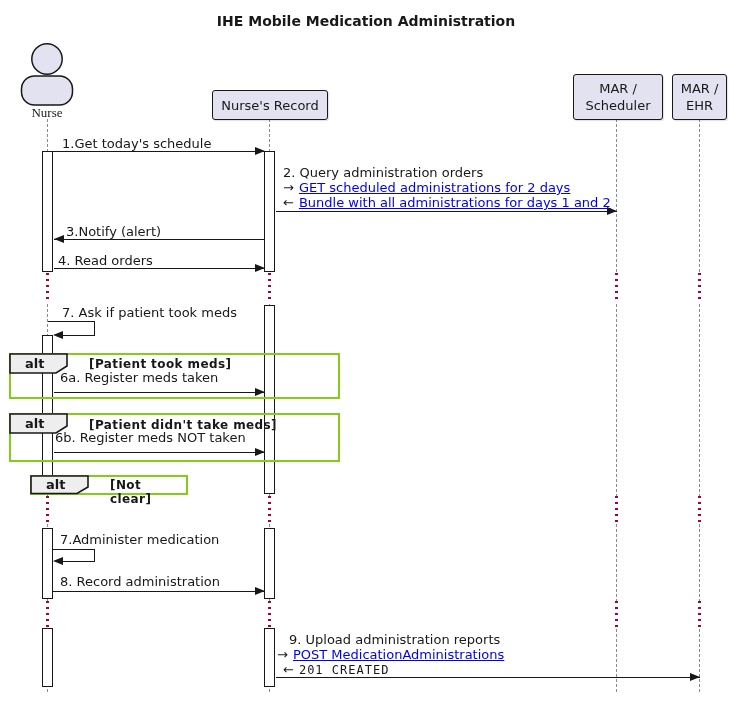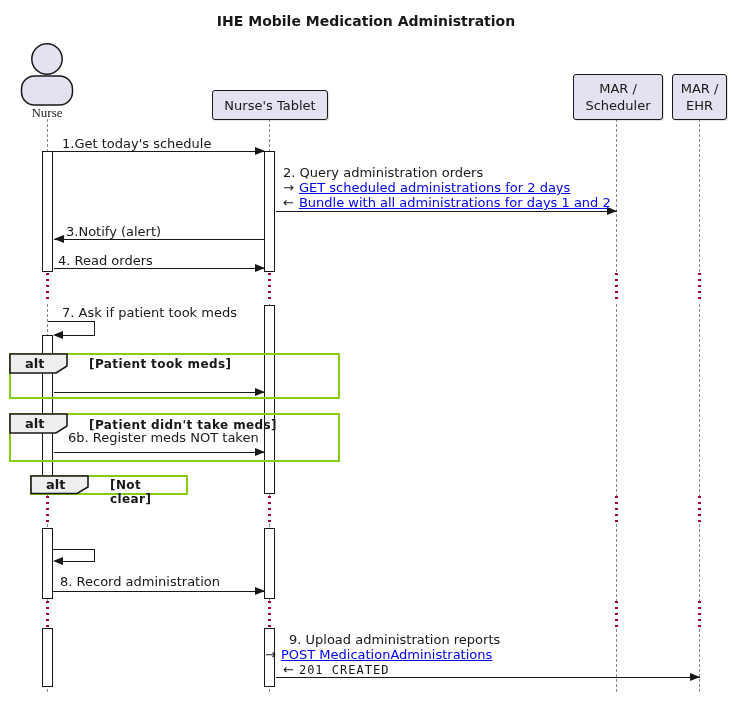--- a/index.html
+++ b/index.html
@@ -59,21 +59,21 @@
   <div class="delay" style="left:46px;top:496px;height:28px;"></div>
   <div class="delay" style="left:268px;top:496px;height:28px;"></div>
   <div class="delay" style="left:615px;top:496px;height:28px;"></div>
   <div class="delay" style="left:698px;top:496px;height:28px;"></div>
   <div class="delay" style="left:46px;top:601px;height:26px;"></div>
   <div class="delay" style="left:268px;top:601px;height:26px;"></div>
   <div class="delay" style="left:615px;top:601px;height:26px;"></div>
   <div class="delay" style="left:698px;top:601px;height:26px;"></div>
 
   <div class="pbox" style="left:212px;top:90px;width:116px;height:30px;">
-    <span>Nurse's Tablet</span>
+    <span>Nurse's Record</span>
   </div>
   <div class="pbox" style="left:573px;top:74px;width:90px;height:46px;">
     <span>MAR /</span>
     <span>Scheduler</span>
   </div>
   <div class="pbox" style="left:672px;top:74px;width:55px;height:46px;">
     <span>MAR /</span>
     <span>EHR</span>
   </div>
 
@@ -115,54 +115,56 @@
   <div class="arr-l" style="left:53px;top:331px;"></div>
 
   <div class="altbox" style="left:9px;top:353px;width:331px;height:46px;">
     <svg class="pent" width="60" height="21">
       <path d="M1,1 H58 V13 L47,20 H1 Z" fill="#EEEEEE" stroke="#181818" stroke-width="1.6"></path>
     </svg>
     <div class="op" style="left:14px;top:1px;">alt</div>
     <div class="guard" style="left:78px;top:2px;">[Patient took meds]</div>
   </div>
 
+  <div class="mtext" style="left:60px;top:370px;">6a. Register meds taken</div>
   <div class="mline" style="left:54px;top:392px;width:211px;"></div>
   <div class="arr-r" style="left:255px;top:388px;"></div>
 
   <div class="altbox" style="left:9px;top:413px;width:331px;height:49px;">
     <svg class="pent" width="60" height="21">
       <path d="M1,1 H58 V13 L47,20 H1 Z" fill="#EEEEEE" stroke="#181818" stroke-width="1.6"></path>
     </svg>
     <div class="op" style="left:14px;top:1px;">alt</div>
     <div class="guard" style="left:78px;top:3px;">[Patient didn't take meds]</div>
   </div>
 
-  <div class="mtext" style="left:68px;top:430px;">6b. Register meds NOT taken</div>
+  <div class="mtext" style="left:55px;top:430px;">6b. Register meds NOT taken</div>
   <div class="mline" style="left:54px;top:452px;width:211px;"></div>
   <div class="arr-r" style="left:255px;top:448px;"></div>
 
   <div class="altbox" style="left:30px;top:475px;width:158px;height:20px;">
     <svg class="pent" width="60" height="20">
       <path d="M1,1 H58 V12 L47,18.5 H1 Z" fill="#EEEEEE" stroke="#181818" stroke-width="1.6"></path>
     </svg>
     <div class="op" style="left:14px;top:0px;">alt</div>
     <div class="guard" style="left:78px;top:1px;">[Not clear]</div>
   </div>
 
+  <div class="mtext" style="left:60px;top:532px;">7.Administer medication</div>
   <div class="mline" style="left:53px;top:549px;width:42px;"></div>
   <div class="vline" style="left:94px;top:549px;height:13px;"></div>
   <div class="mline" style="left:57px;top:561px;width:38px;"></div>
   <div class="arr-l" style="left:53px;top:557px;"></div>
 
   <div class="mtext" style="left:60px;top:574px;">8. Record administration</div>
   <div class="mline" style="left:53px;top:591px;width:212px;"></div>
   <div class="arr-r" style="left:255px;top:587px;"></div>
 
   <div class="mtext" style="left:289px;top:632px;">9. Upload administration reports</div>
-  <div class="mtext" style="left:265px;top:647px;">
+  <div class="mtext" style="left:277px;top:647px;">
     <span class="prefix">→</span><span class="link">POST MedicationAdministrations</span>
   </div>
   <div class="mtext" style="left:283px;top:662px;">
     <span class="prefix">←</span><span class="mono">201 CREATED</span>
   </div>
   <div class="mline" style="left:276px;top:677px;width:424px;"></div>
   <div class="arr-r" style="left:690px;top:673px;"></div>
 
 </div>
 

